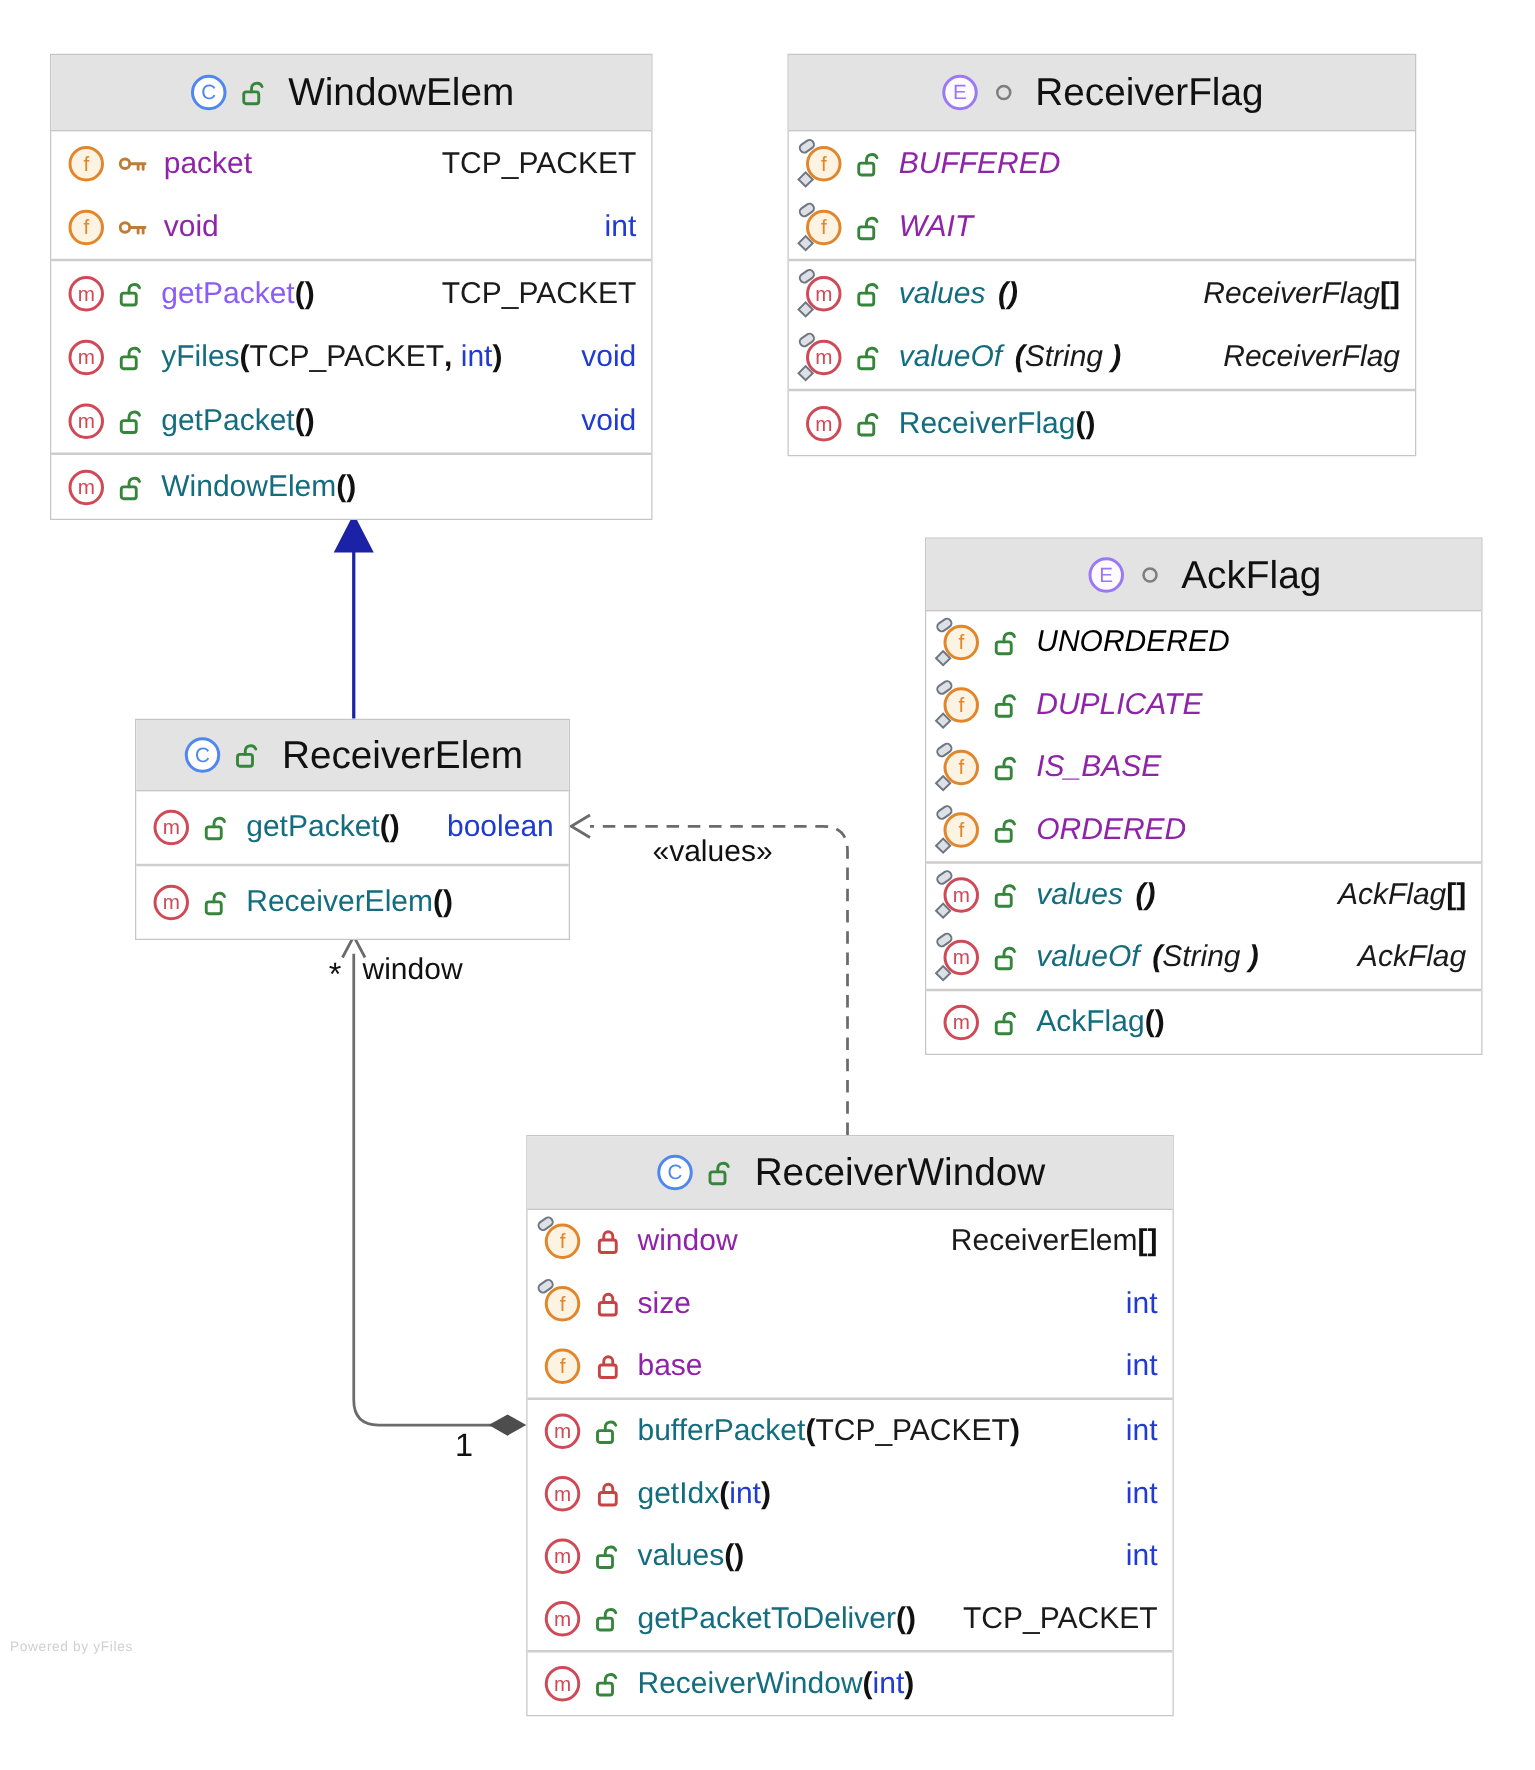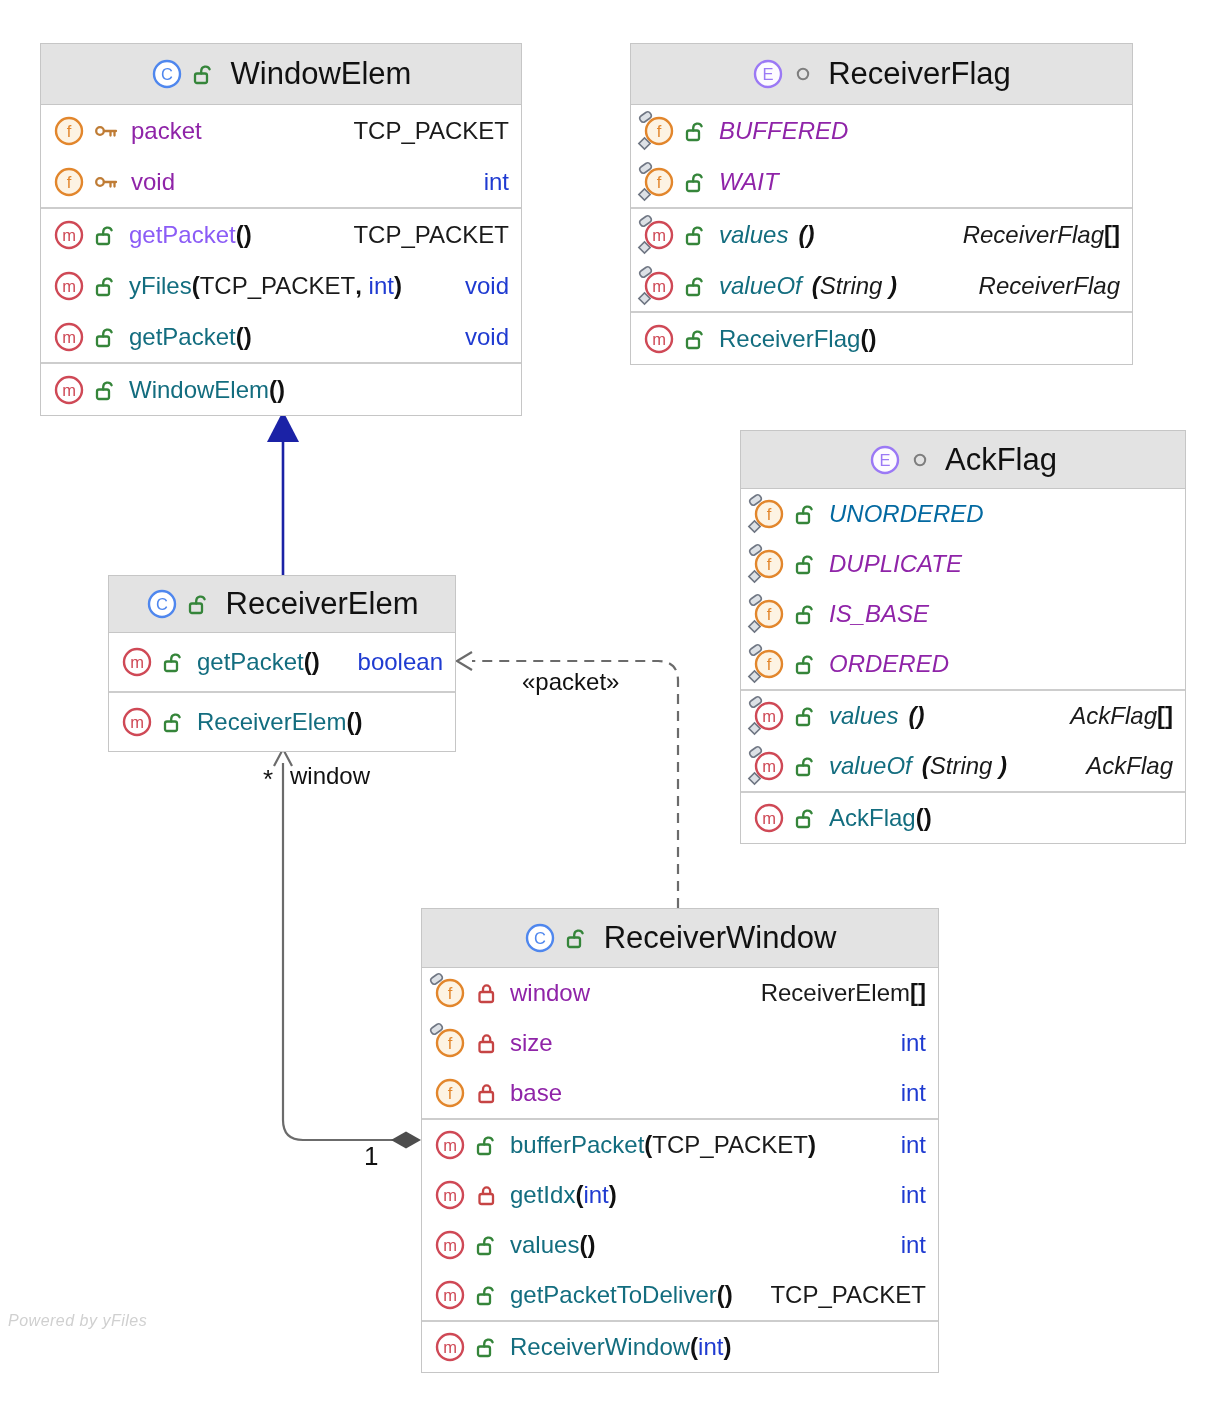--- a/index.html
+++ b/index.html
@@ -26,21 +26,21 @@
   .deco.dia{left:-6px;bottom:-4px;}
   .vicon{flex:none;margin-right:11px;display:flex;align-items:center;}
   .hicon{flex:none;display:flex;align-items:center;}
   .sig{white-space:pre;display:flex;align-items:baseline;}
   .sig span{white-space:pre;}
   .b{font-weight:700;color:#111;}
   .it{font-style:italic;}
   .rtype{margin-left:auto;padding-left:14px;white-space:pre;}
   .edge-label{position:absolute;color:#111;font-size:24px;white-space:nowrap;}
   .edge-label.big{font-size:26px;}
-  .watermark{position:absolute;left:8px;top:1312px;font-size:16px;color:#d0d0d0;letter-spacing:.5px;font-style:italic;}
+  .watermark{position:absolute;left:8px;top:1312px;font-size:11px;color:#d0d0d0;letter-spacing:.5px;}
 </style>
 </head>
 <body>
 
 <div class="canvas">
 
   <svg class="edges" width="1228" height="1416" viewBox="0 0 1228 1416">
     <g>
       <line class="gen" x1="283" y1="575" x2="283" y2="440"></line>
       <polygon class="gen-head" points="283,411 267,442 299,442"></polygon>
@@ -326,21 +326,21 @@
               <svg class="deco dia" width="15" height="15" viewBox="0 0 15 15">
                 <rect x="3.5" y="3.5" width="8" height="8" fill="#dde1e6" stroke="#6f7683" stroke-width="1.6" transform="rotate(45 7.5 7.5)"></rect>
               </svg>
             </span>
             <span class="vicon">
               <svg width="24" height="26" viewBox="0 0 24 26">
                 <rect x="3" y="12.5" width="12" height="9.5" rx="2" fill="none" stroke="#35853a" stroke-width="2.3"></rect>
                 <path d="M9.2 12.5 V10 A4.4 4.4 0 0 1 17.6 8.2" fill="none" stroke="#35853a" stroke-width="2.3" stroke-linecap="round"></path>
               </svg>
             </span>
-            <span class="sig"><span class="it" style="color: #0369a1; margin-right: 10px;">UNORDERED</span></span>
+            <span class="sig"><span class="it" style="color: #000000; margin-right: 10px;">UNORDERED</span></span>
           </div>
           <div class="uml-row" style="height: 50px;">
             <span class="micon">
               <svg class="base" width="32" height="32" viewBox="0 0 32 32">
                 <circle cx="16" cy="16" r="13" fill="#fdf3e3" stroke="#e2862c" stroke-width="2.4"></circle>
                 <text x="16" y="21.5" text-anchor="middle" font-size="16.5" font-family="Liberation Sans,sans-serif" fill="#e2862c">f</text>
               </svg>
               <svg class="deco pin" width="16" height="14" viewBox="0 0 16 14">
                 <rect x="1.5" y="3.5" width="12" height="7" rx="3.2" fill="#dde1e6" stroke="#6f7683" stroke-width="1.6" transform="rotate(-35 7.5 7)"></rect>
               </svg>
@@ -666,19 +666,19 @@
                 <rect x="3" y="12.5" width="12" height="9.5" rx="2" fill="none" stroke="#35853a" stroke-width="2.3"></rect>
                 <path d="M9.2 12.5 V10 A4.4 4.4 0 0 1 17.6 8.2" fill="none" stroke="#35853a" stroke-width="2.3" stroke-linecap="round"></path>
               </svg>
             </span>
             <span class="sig"><span style="color: rgb(19, 109, 127);">ReceiverWindow</span><span class="b" style="color: rgb(17, 17, 17);">(</span><span style="color: rgb(31, 59, 209);">int</span><span class="b" style="color: rgb(17, 17, 17);">)</span></span>
           </div>
         </div>
       </div>
     </div>
 
-  <div class="edge-label" style="left:522px;top:668px;">«packet»</div>
+  <div class="edge-label" style="left:522px;top:668px;">«values»</div>
   <div class="edge-label big" style="left:263px;top:764px;">*</div>
   <div class="edge-label" style="left:290px;top:762px;">window</div>
   <div class="edge-label big" style="left:364px;top:1141px;">1</div>
 
   <div class="watermark">Powered by yFiles</div>
 </div>
 
 </body></html>

